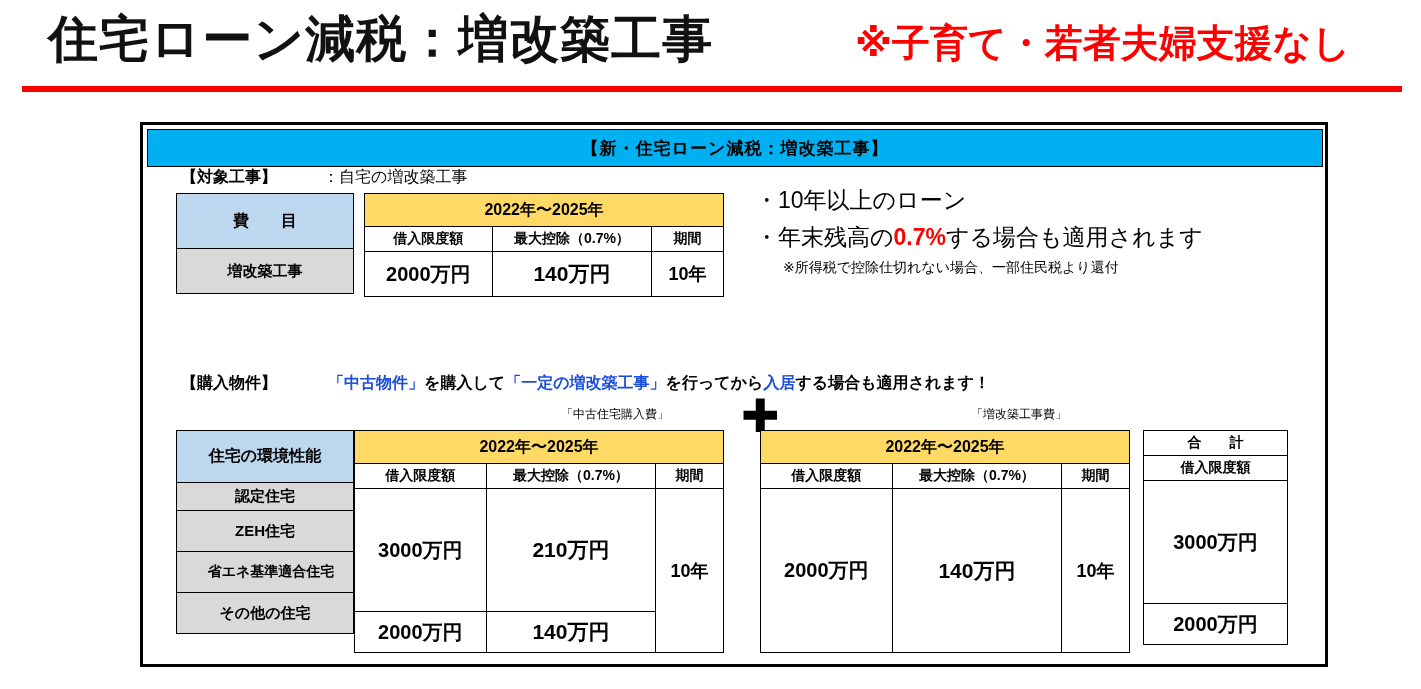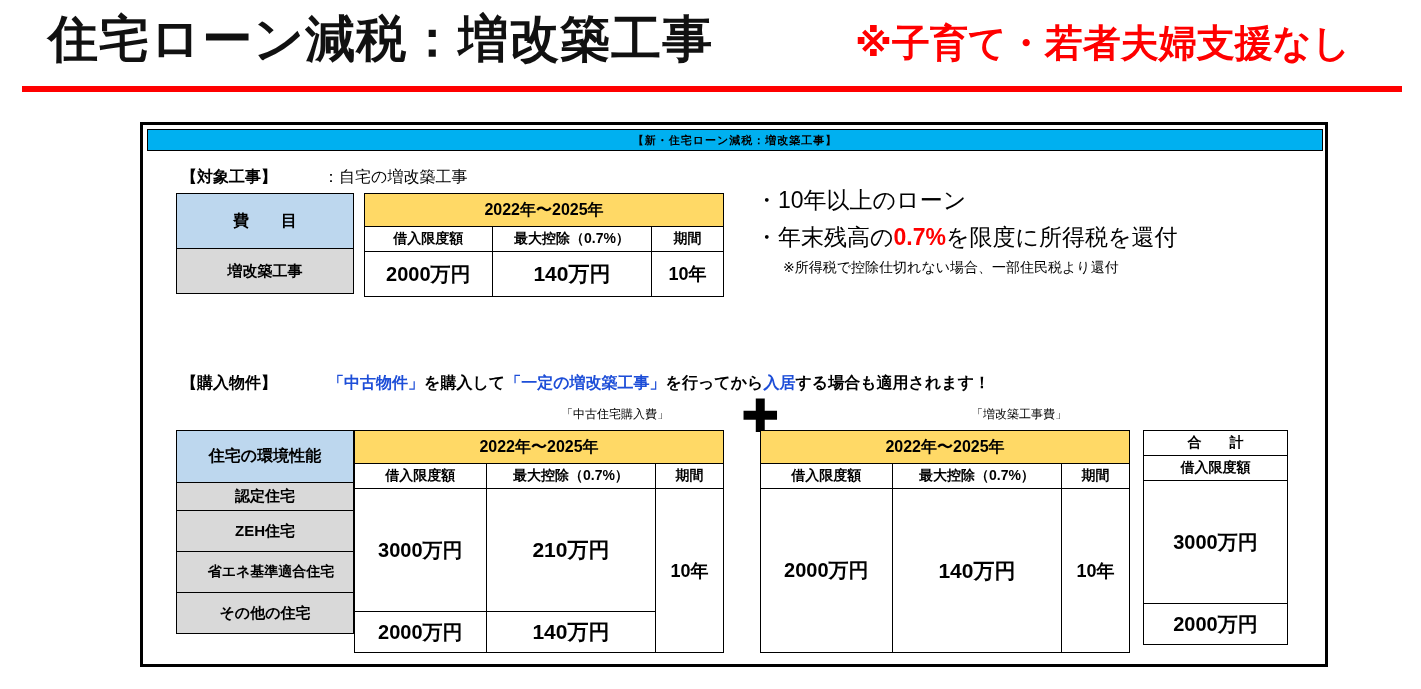--- a/index.html
+++ b/index.html
@@ -30,23 +30,23 @@
   }
 
   
   .frame {
     position: absolute; left: 140px; top: 122px;
     width: 1188px; height: 545px;
     border: 3px solid #000000; background: #ffffff;
   }
   .band {
     position: absolute; left: 4px; top: 4px;
-    width: 1176px; height: 22px;
+    width: 1176px; height: 38px;
     background: #00b0f0; border: 1px solid #000000;
-    color: #000000; font-size: 11px; font-weight: bold;
+    color: #000000; font-size: 17px; font-weight: bold;
     display: flex; align-items: center; justify-content: center;
     letter-spacing: 1px;
   }
 
   .lbl {
     position: absolute; font-size: 16px; font-weight: bold; color: #000000;
     white-space: nowrap;
   }
 
   
@@ -126,21 +126,21 @@
       <tr>
         <td class="val" style="height:45px;">2000万円</td>
         <td class="val-red">140万円</td>
         <td class="val val-sm">10年</td>
       </tr>
     </tbody>
       </table>
 
     <div class="bul" style="left:612px; top:60px;">・10年以上のローン</div>
     <div class="bul" style="left:612px; top:97px;">
-      <span>・年末残高の</span><span class="red">0.7%</span><span>を限度に所得税を還付</span>
+      <span>・年末残高の</span><span class="red">0.7%</span><span>する場合も適用されます</span>
     </div>
     <div class="bul-note" style="left:640px; top:134px;">※所得税で控除仕切れない場合、一部住民税より還付</div>
 
     <div class="buy-line" style="left:38px; top:248px;">【購入物件】</div>
     <div class="buy-line" style="left:185px; top:248px;">
       <span class="rd">「中古物件」</span><span>を購入して</span><span class="rd">「一定の増改築工事」</span><span>を行ってから</span><span class="rd">入居</span><span>する場合も適用されます！</span>
     </div>
 
     <div class="cap" style="left:370px; top:281px;">「中古住宅購入費」</div>
     <div class="cap" style="left:780px; top:281px;">「増改築工事費」</div>

